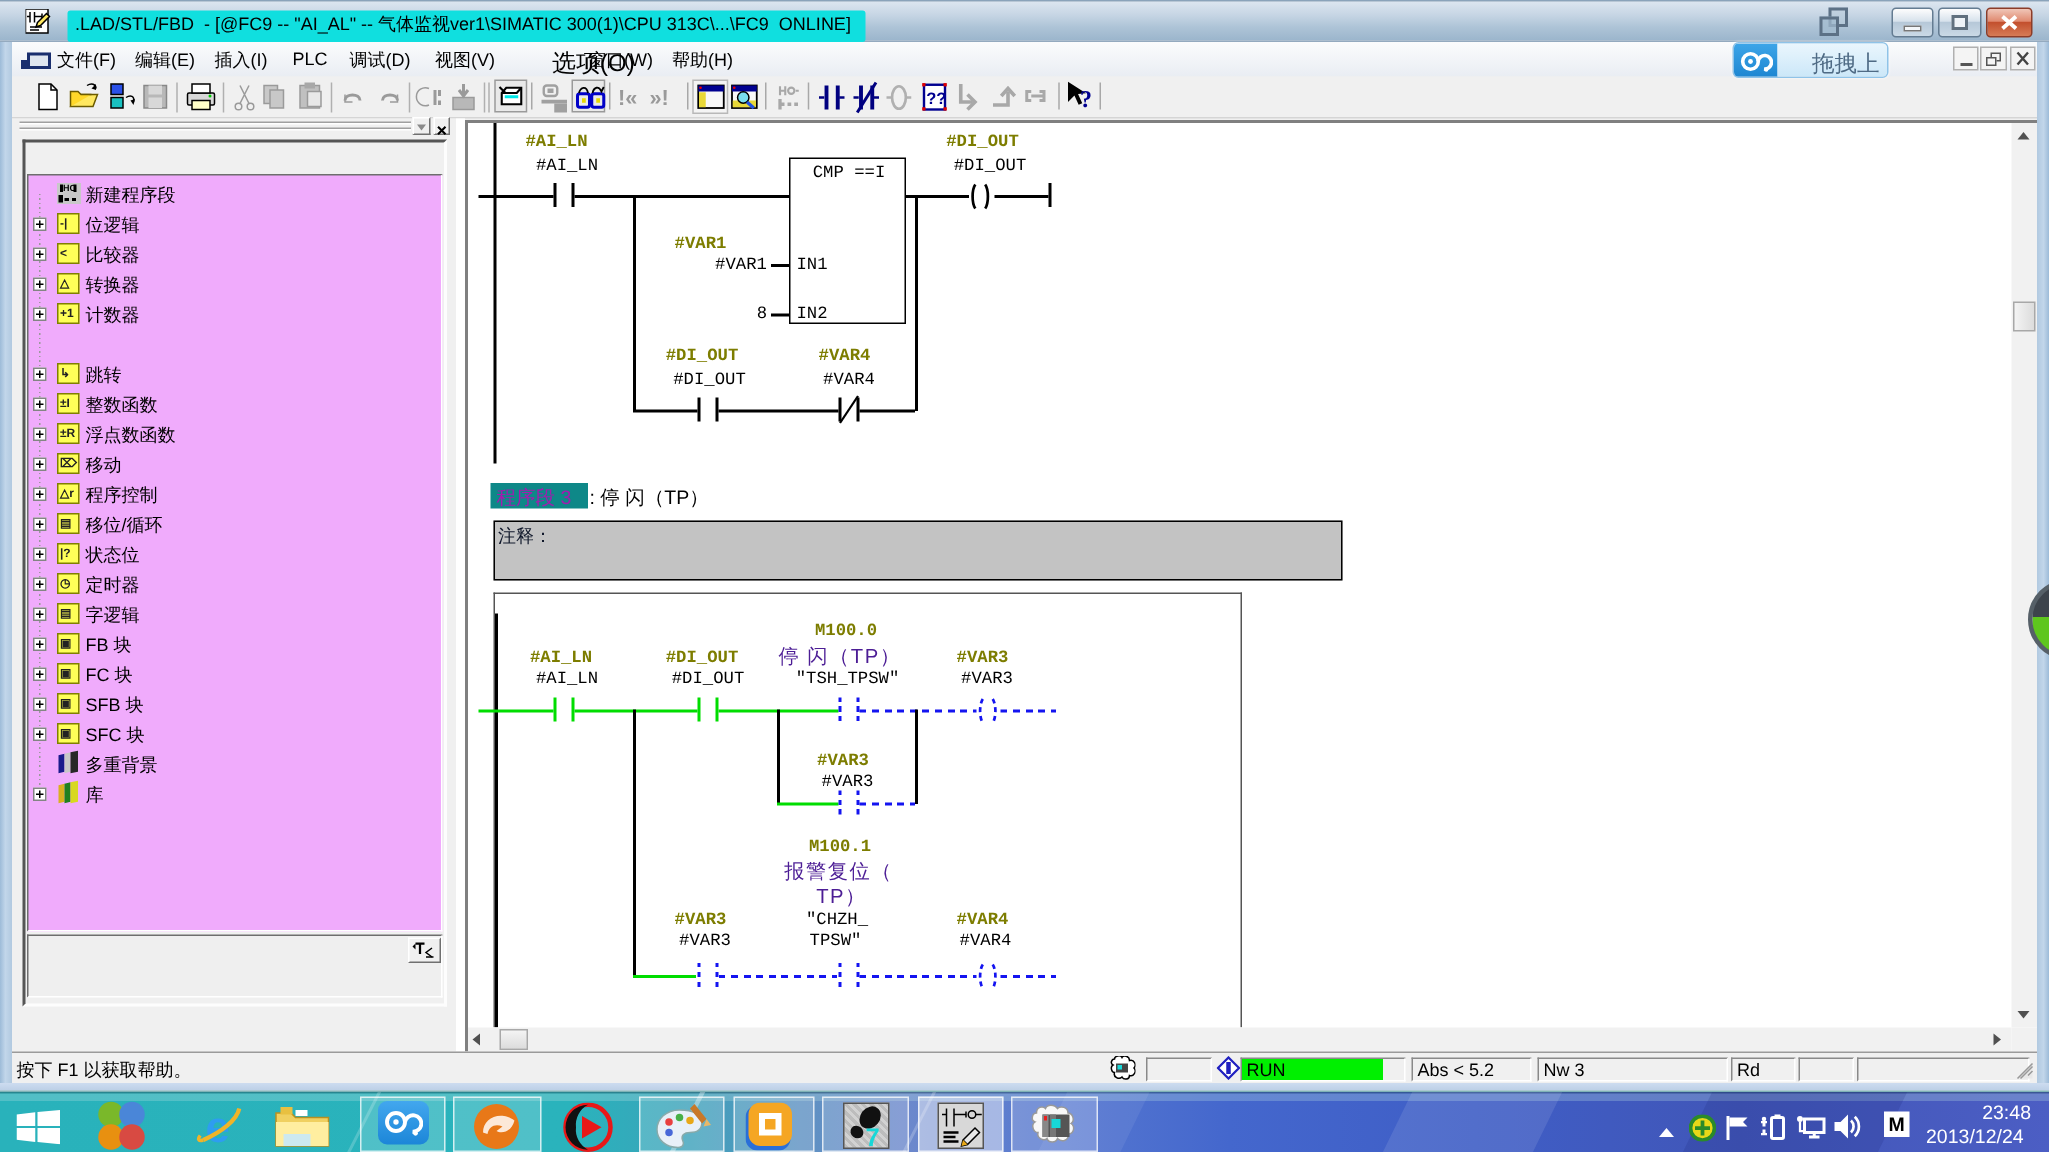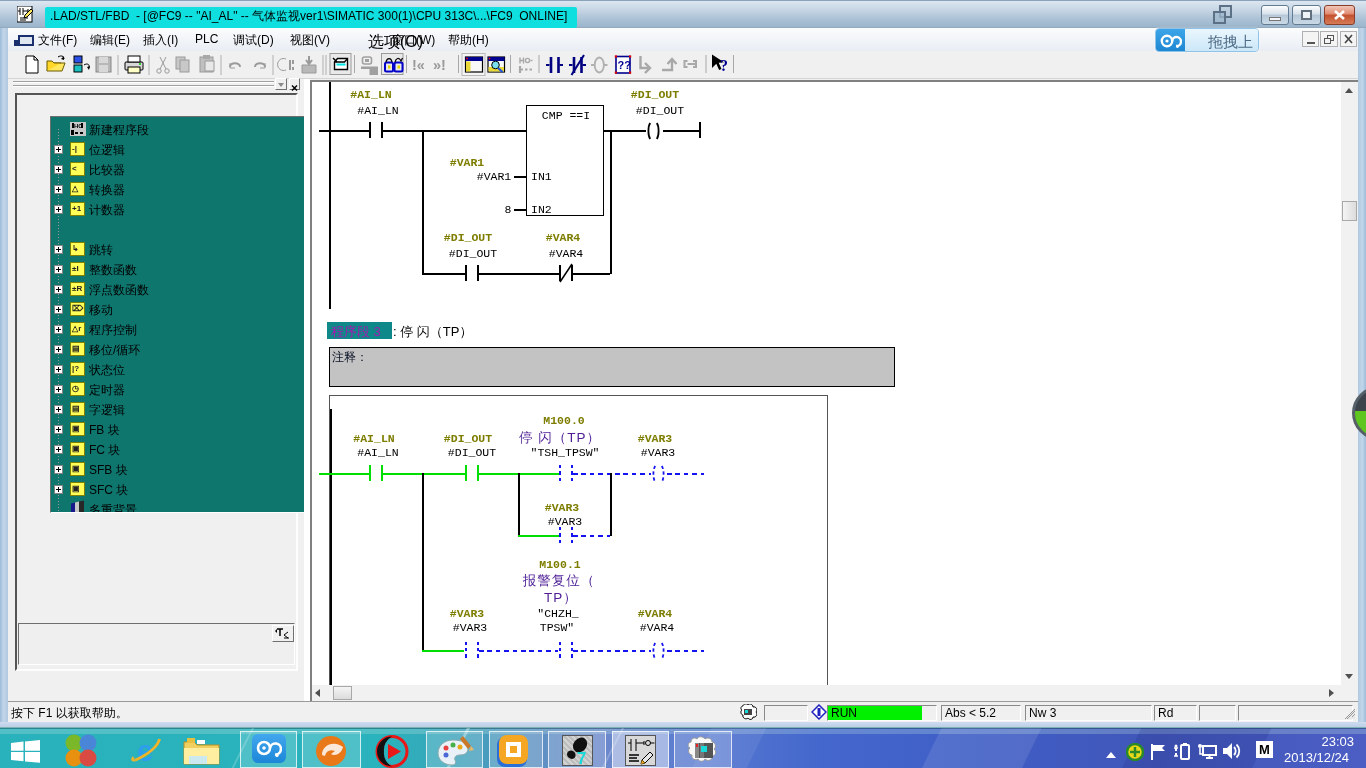--- a/index.html
+++ b/index.html
@@ -242,21 +242,21 @@
 <div class="abs" id="leftpanel" style="left:8px;top:79px;width:302px;height:622px;background:#f0f0f0;">
   <div class="abs" style="left:5px;top:2px;width:261px;height:2px;border-top:1px solid #a0a0a0;border-bottom:1px solid #fff;"></div>
   <div class="abs" style="left:5px;top:6px;width:261px;height:2px;border-top:1px solid #a0a0a0;border-bottom:1px solid #fff;"></div>
   <div class="abs" style="left:267px;top:-1px;width:12px;height:12px;background:#f0f0f0;border:1px solid;border-color:#fff #707070 #707070 #fff;">
     <div class="abs" style="left:2px;top:4px;width:0;height:0;border:3px solid transparent;border-top:4px solid #8a8a8a;"></div>
   </div>
   <div class="abs" style="left:281px;top:-1px;width:11px;height:12px;background:#f0f0f0;border:1px solid;border-color:#fff #707070 #707070 #fff;"><svg width="9" height="10" viewBox="0 0 9 10">
         <path d="M2 2.5l5 5m0-5l-5 5" stroke="#000" stroke-width="1.4"></path>
       </svg></div>
   <div class="abs" style="left:7px;top:14px;width:283px;height:578px;border:2px solid;border-color:#555 #fdfdfd #fdfdfd #555;background:#f0f0f0;">
-    <div class="abs" id="tree" style="left:1px;top:21px;width:277px;height:397px;border:1px solid;border-color:#6e6e6e #fff #fff #6e6e6e;background:#0f766e;overflow:hidden;margin-left:32px;">
+    <div class="abs" id="tree" style="left:1px;top:21px;width:277px;height:505px;border:1px solid;border-color:#6e6e6e #fff #fff #6e6e6e;background:#f0abfc;overflow:hidden;">
 <div class="abs" style="left:7px;top:12px;width:1px;height:400px;background:repeating-linear-gradient(0deg,#999 0 1px,transparent 1px 3px);"></div>
         <div class="trow" style="top:3px;">
           <div class="abs" style="left:19px;top:2px;width:16px;height:14px;background:#c8c8c8;">
             <div class="abs" style="left:2px;top:1px;width:11px;height:5px;border-left:2px solid #000;border-right:2px solid #000;"></div>
             <div class="abs" style="left:4px;top:2px;font-size:6px;font-weight:bold;color:#000;line-height:4px;">HO</div>
             <div class="abs" style="left:1px;top:8px;width:3px;height:5px;background:#000;"></div>
             <div class="abs" style="left:5px;top:10px;width:9px;height:2px;background:repeating-linear-gradient(90deg,#000 0 3px,transparent 3px 5px);"></div>
           </div>
           <div class="tlbl">新建程序段</div>
         </div>
@@ -675,21 +675,21 @@
       <rect x="6" y="4" width="13" height="9" fill="none" stroke="#fff" stroke-width="2"></rect>
       <path d="M9 16h7m-3.5-3v3" stroke="#fff" stroke-width="2"></path>
       <circle cx="3" cy="4" r="2" fill="#fff"></circle>
       <path d="M3 6v6h3" stroke="#fff" stroke-width="1.5" fill="none"></path>
     </svg>
     <svg class="abs" style="left:1221px;top:13px;" width="20" height="20" viewBox="0 0 20 20">
       <path d="M2 7h4l5-5v16l-5-5H2z" fill="#fff"></path>
       <path d="M13 6a5.5 5.5 0 0 1 0 8M15.5 3.5a9 9 0 0 1 0 13" stroke="#fff" stroke-width="1.8" fill="none"></path>
     </svg>
     <div class="abs" style="left:1256px;top:13px;width:17px;height:17px;background:#fff;color:#000;font-weight:bold;font-size:13px;text-align:center;line-height:17px;">M</div>
-    <div class="abs" style="left:1288px;top:6px;width:66px;text-align:right;font-size:13px;color:#fff;">23:03</div>
+    <div class="abs" style="left:1288px;top:6px;width:66px;text-align:right;font-size:13px;color:#fff;">23:48</div>
     <div class="abs" style="left:1284px;top:22px;width:70px;font-size:13px;color:#fff;">2013/12/24</div>
 </div>
 
 <div class="abs" id="baidu-widget" style="left:1155px;top:28px;width:104px;height:24px;border-radius:4px;border:1px solid #8fc3e8;overflow:hidden;box-shadow:0 0 2px rgba(255,255,255,.8);">
   <div class="abs" style="left:0;top:0;width:29px;height:24px;background:linear-gradient(#3da5e8,#1b84d0);"></div>
   <div class="abs" style="left:29px;top:0;width:75px;height:24px;background:linear-gradient(#eaf6fd,#c9e6f8);"></div>
   <svg class="abs" style="left:4px;top:4px;" width="22" height="16" viewBox="0 0 22 16">
     <circle cx="7" cy="8" r="5.2" fill="none" stroke="#fff" stroke-width="2.4"></circle>
     <circle cx="7" cy="8" r="1.6" fill="#fff"></circle>
     <path d="M12 8 a4.5 4.5 0 1 1 4 5" fill="none" stroke="#fff" stroke-width="2.4"></path>

